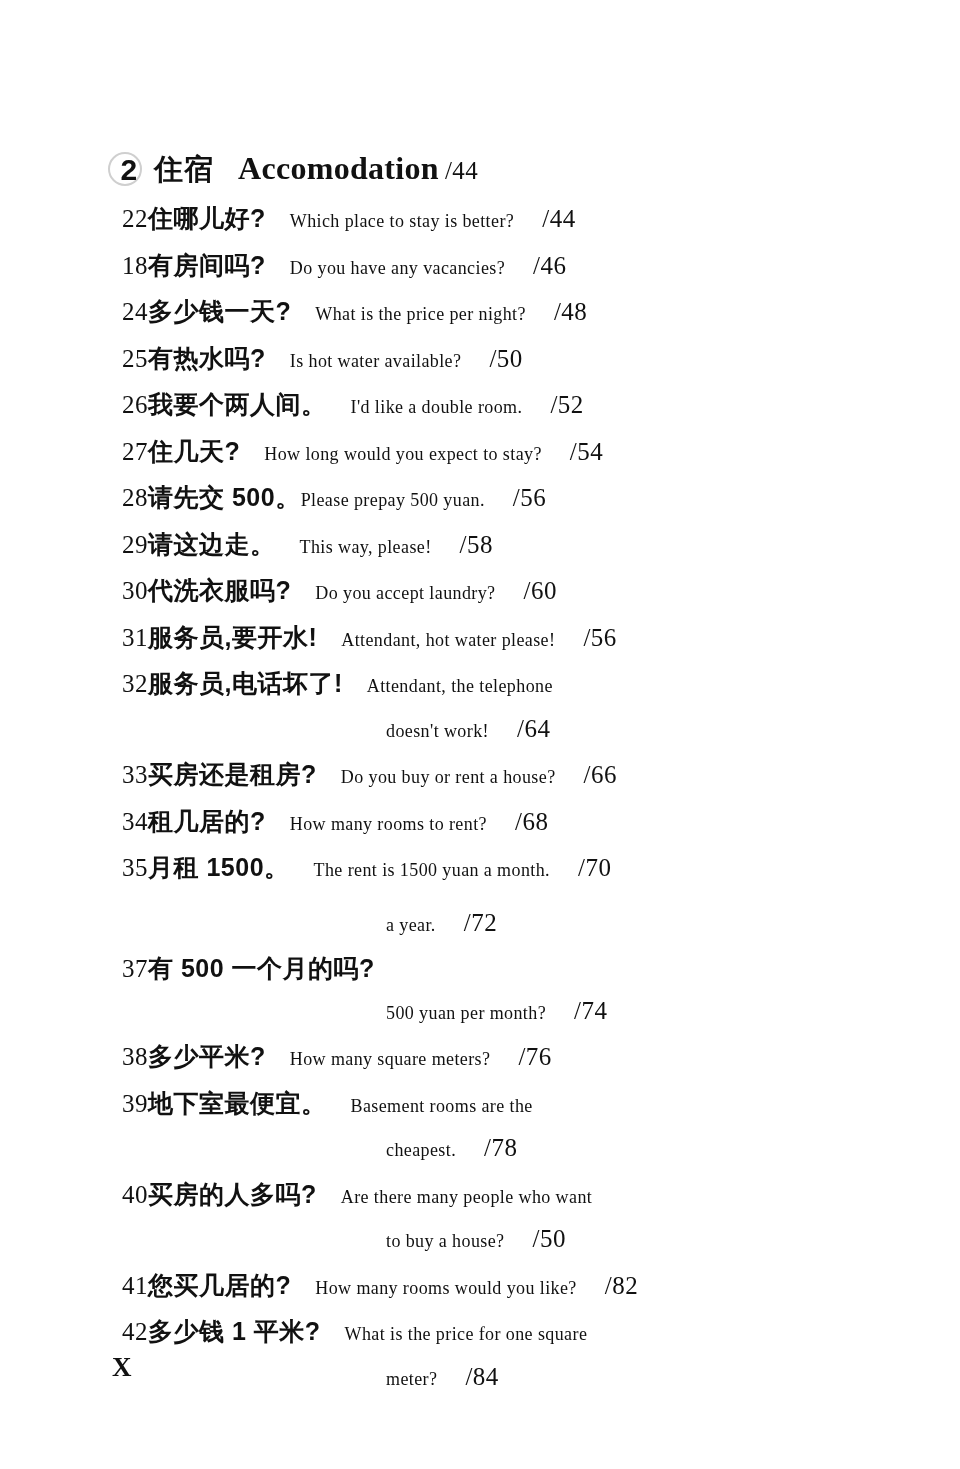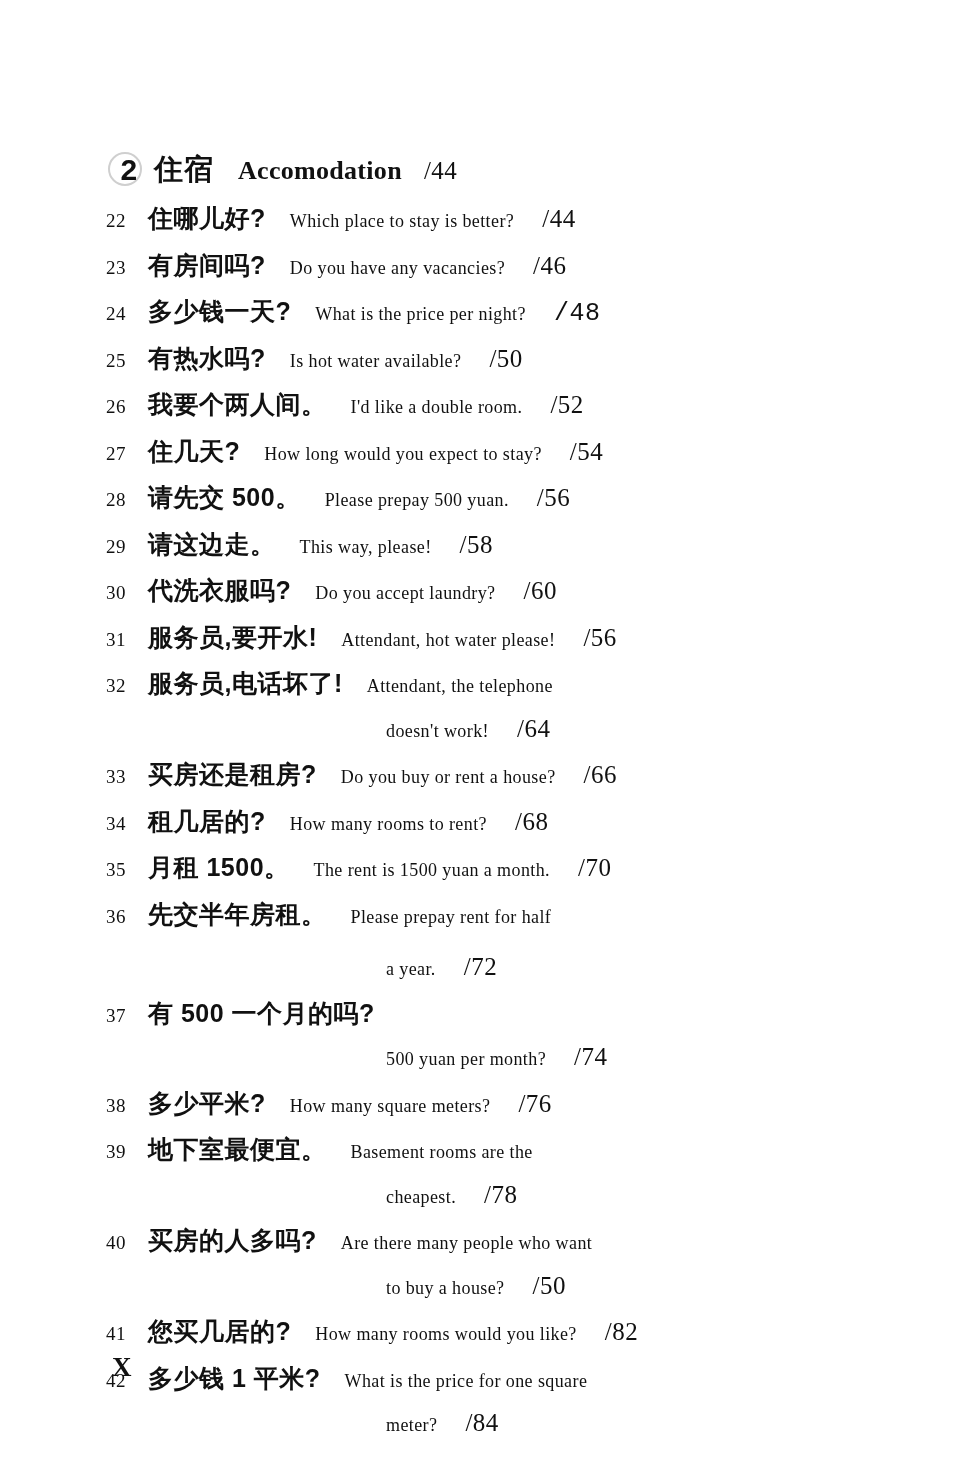--- a/index.html
+++ b/index.html
@@ -60,23 +60,23 @@
   .chapter-cn {
     font-family: "Liberation Sans", "DejaVu Sans", sans-serif;
     font-weight: bold;
     font-size: 29px;
     letter-spacing: 1px;
     margin-right: 24px;
   }
   .chapter-en {
     font-family: "Liberation Serif", "DejaVu Serif", serif;
     font-weight: bold;
-    font-size: 26px;
+    font-size: 32px;
     letter-spacing: 0.3px;
-    margin-right: 22px;
+    margin-right: 6px;
   }
   .chapter-page {
     font-family: "Liberation Serif", "DejaVu Serif", serif;
     font-weight: normal;
     font-size: 25px;
     letter-spacing: 0.5px;
   }
 
   
   .toc {
@@ -90,24 +90,24 @@
     margin-bottom: 2px;
   }
   .entry-line {
     display: flex;
     align-items: baseline;
     white-space: nowrap;
     line-height: 41.5px;
   }
   .entry-num {
     font-family: "Liberation Serif", "DejaVu Serif", serif;
-    font-size: 19px;
+    font-size: 25px;
     width: 42px;
     flex: none;
-    text-align: left;
+    text-align: right;
     letter-spacing: 0.5px;
   }
   .entry-cn {
     font-family: "Liberation Sans", "DejaVu Sans", sans-serif;
     font-weight: bold;
     font-size: 25px;
     letter-spacing: 0.5px;
     flex: none;
   }
   .entry-en {
@@ -157,32 +157,32 @@
       <div class="entry">
         <div class="entry-line">
           <span class="entry-num">22</span>
           <span class="entry-cn" style="margin-right: 24px;">住哪儿好?</span>
           <span class="entry-en">Which place to stay is better?</span>
           <span class="entry-ref" style="margin-left: 28px;">/44</span>
         </div>
       </div>
       <div class="entry">
         <div class="entry-line">
-          <span class="entry-num">23</span>
+          <span class="entry-num">18</span>
           <span class="entry-cn" style="margin-right: 24px;">有房间吗?</span>
           <span class="entry-en">Do you have any vacancies?</span>
           <span class="entry-ref" style="margin-left: 28px;">/46</span>
         </div>
       </div>
       <div class="entry">
         <div class="entry-line">
           <span class="entry-num">24</span>
           <span class="entry-cn" style="margin-right: 24px;">多少钱一天?</span>
           <span class="entry-en">What is the price per night?</span>
-          <span class="entry-ref" style="margin-left: 28px; font-family: Liberation Mono, monospace;">/48</span>
+          <span class="entry-ref" style="margin-left: 28px;">/48</span>
         </div>
       </div>
       <div class="entry">
         <div class="entry-line">
           <span class="entry-num">25</span>
           <span class="entry-cn" style="margin-right: 24px;">有热水吗?</span>
           <span class="entry-en">Is hot water available?</span>
           <span class="entry-ref" style="margin-left: 28px;">/50</span>
         </div>
       </div>
@@ -198,21 +198,21 @@
         <div class="entry-line">
           <span class="entry-num">27</span>
           <span class="entry-cn" style="margin-right: 24px;">住几天?</span>
           <span class="entry-en">How long would you expect to stay?</span>
           <span class="entry-ref" style="margin-left: 28px;">/54</span>
         </div>
       </div>
       <div class="entry">
         <div class="entry-line">
           <span class="entry-num">28</span>
-          <span class="entry-cn" style="margin-right: 24px;">请先交 500。</span>
+          <span class="entry-cn" style="">请先交 500。</span>
           <span class="entry-en">Please prepay 500 yuan.</span>
           <span class="entry-ref" style="margin-left: 28px;">/56</span>
         </div>
       </div>
       <div class="entry">
         <div class="entry-line">
           <span class="entry-num">29</span>
           <span class="entry-cn" style="margin-right: 24px;">请这边走。</span>
           <span class="entry-en">This way, please!</span>
           <span class="entry-ref" style="margin-left: 28px;">/58</span>
@@ -263,25 +263,20 @@
       </div>
       <div class="entry">
         <div class="entry-line">
           <span class="entry-num">35</span>
           <span class="entry-cn" style="margin-right: 24px;">月租 1500。</span>
           <span class="entry-en">The rent is 1500 yuan a month.</span>
           <span class="entry-ref" style="margin-left: 28px;">/70</span>
         </div>
       </div>
       <div class="entry">
-        <div class="entry-line">
-          <span class="entry-num">36</span>
-          <span class="entry-cn" style="margin-right: 24px;">先交半年房租。</span>
-          <span class="entry-en">Please prepay rent for half</span>
-        </div>
         <div class="entry-line cont">
           <span class="entry-en">a year.</span>
           <span class="entry-ref" style="margin-left: 28px; margin-top: 8px;">/72</span>
         </div>
       </div>
       <div class="entry">
         <div class="entry-line">
           <span class="entry-num">37</span>
           <span class="entry-cn" style="margin-right: 24px;">有 500 一个月的吗?</span>
         </div>

